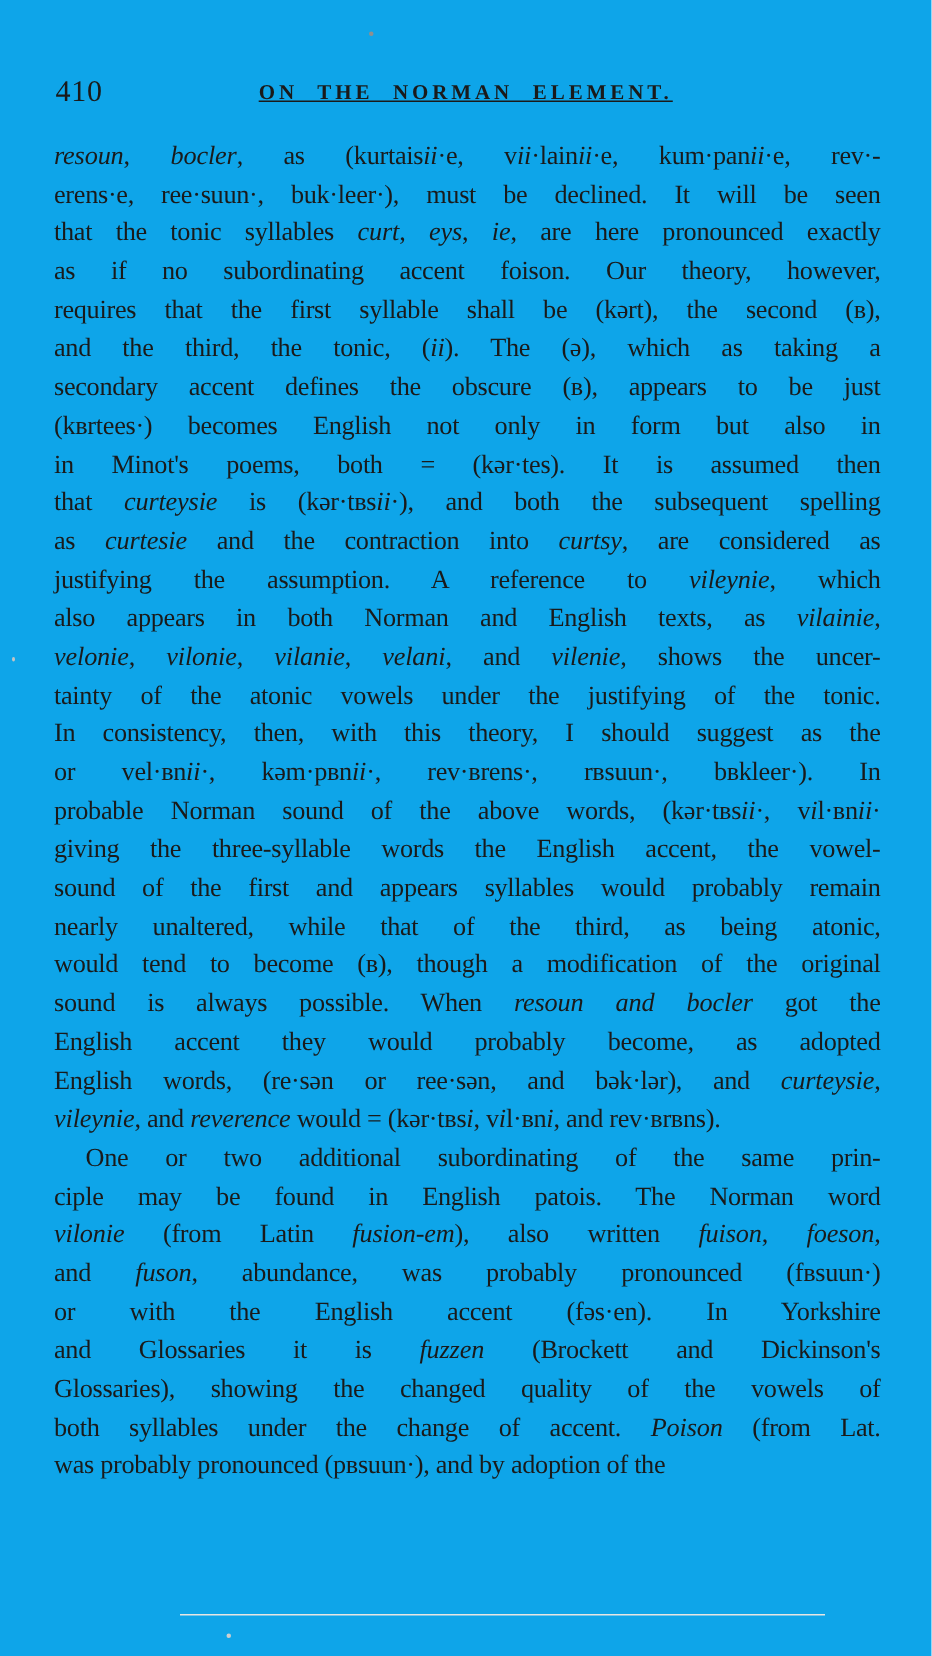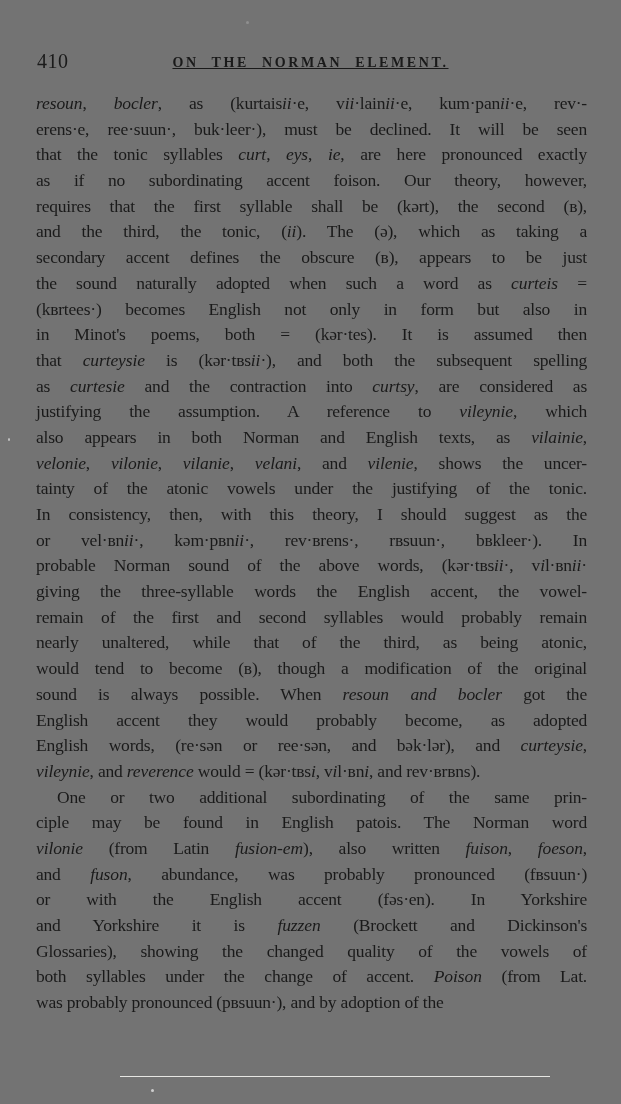--- a/index.html
+++ b/index.html
@@ -4,21 +4,21 @@
 <style>
   html, body {
     margin: 0;
     padding: 0;
     background: #ffffff;
   }
   .sheet {
     position: relative;
     width: 621px;
     height: 1104px;
-    background: #737373;
+    background: #0ea5e9;
     color: #1a1a1a;
     font-family: "Liberation Serif", "DejaVu Serif", serif;
     overflow: hidden;
   }
   .page-number {
     position: absolute;
     left: 37px;
     top: 50px;
     font-size: 20px;
     letter-spacing: 0.5px;
@@ -88,43 +88,42 @@
   <div class="running-title">ON THE NORMAN ELEMENT.</div>
 
   <div class="text-block">
       <div class="line"><i>resoun</i><span>, </span><i>bocler</i><span>, as (kurtais</span><i>ii</i><span>·e, v</span><i>ii</i><span>·lain</span><i>ii</i><span>·e, kum·pan</span><i>ii</i><span>·e, rev·-</span></div>
       <div class="line"><span>erens·e, ree·suun·, buk·leer·), must be declined. It will be seen</span></div>
       <div class="line"><span>that the tonic syllables </span><i>curt</i><span>, </span><i>eys</i><span>, </span><i>ie</i><span>, are here pronounced exactly</span></div>
       <div class="line"><span>as if no subordinating accent foison. Our theory, however,</span></div>
       <div class="line"><span>requires that the first syllable shall be (kərt), the second (ʙ),</span></div>
       <div class="line"><span>and the third, the tonic, (</span><i>ii</i><span>). The (ə), which as taking a</span></div>
       <div class="line"><span>secondary accent defines the obscure (ʙ), appears to be just</span></div>
-      <div class="line"><span>the sound naturally adopted when such a word as </span><i>curteis</i><span> =</span></div>
       <div class="line"><span>(kʙrtees·) becomes English not only in form but also in</span></div>
       <div class="line"><span>in Minot's poems, both = (kər·tes). It is assumed then</span></div>
       <div class="line"><span>that </span><i>curteysie</i><span> is (kər·tʙs</span><i>ii</i><span>·), and both the subsequent spelling</span></div>
       <div class="line"><span>as </span><i>curtesie</i><span> and the contraction into </span><i>curtsy</i><span>, are considered as</span></div>
       <div class="line"><span>justifying the assumption. A reference to </span><i>vileynie</i><span>, which</span></div>
       <div class="line"><span>also appears in both Norman and English texts, as </span><i>vilainie</i><span>,</span></div>
       <div class="line"><i>velonie</i><span>, </span><i>vilonie</i><span>, </span><i>vilanie</i><span>, </span><i>velani</i><span>, and </span><i>vilenie</i><span>, shows the uncer-</span></div>
       <div class="line"><span>tainty of the atonic vowels under the justifying of the tonic.</span></div>
       <div class="line"><span>In consistency, then, with this theory, I should suggest as the</span></div>
       <div class="line"><span>or vel·ʙn</span><i>ii</i><span>·, kəm·pʙn</span><i>ii</i><span>·, rev·ʙrens·, rʙsuun·, bʙkleer·). In</span></div>
       <div class="line"><span>probable Norman sound of the above words, (kər·tʙs</span><i>ii</i><span>·, v</span><i>i</i><span>l·ʙn</span><i>ii</i><span>·</span></div>
       <div class="line"><span>giving the three-syllable words the English accent, the vowel-</span></div>
-      <div class="line"><span>remain of the first and second syllables would probably remain</span></div>
+      <div class="line"><span>sound of the first and appears syllables would probably remain</span></div>
       <div class="line"><span>nearly unaltered, while that of the third, as being atonic,</span></div>
       <div class="line"><span>would tend to become (ʙ), though a modification of the original</span></div>
       <div class="line"><span>sound is always possible. When </span><i>resoun and bocler</i><span> got the</span></div>
       <div class="line"><span>English accent they would probably become, as adopted</span></div>
       <div class="line"><span>English words, (re·sən or ree·sən, and bək·lər), and </span><i>curteysie</i><span>,</span></div>
       <div class="line para-end"><i>vileynie</i><span>, and </span><i>reverence</i><span> would = (kər·tʙs</span><i>i</i><span>, v</span><i>i</i><span>l·ʙn</span><i>i</i><span>, and rev·ʙrʙns).</span></div>
       <div class="line indent"><span>One or two additional subordinating of the same prin-</span></div>
       <div class="line"><span>ciple may be found in English patois. The Norman word</span></div>
       <div class="line"><i>vilonie</i><span> (from Latin </span><i>fusion-em</i><span>), also written </span><i>fuison</i><span>, </span><i>foeson</i><span>,</span></div>
       <div class="line"><span>and </span><i>fuson</i><span>, abundance, was probably pronounced (fʙsuun·)</span></div>
       <div class="line"><span>or with the English accent (fəs·en). In Yorkshire</span></div>
-      <div class="line"><span>and Yorkshire it is </span><i>fuzzen</i><span> (Brockett and Dickinson's</span></div>
+      <div class="line"><span>and Glossaries it is </span><i>fuzzen</i><span> (Brockett and Dickinson's</span></div>
       <div class="line"><span>Glossaries), showing the changed quality of the vowels of</span></div>
       <div class="line"><span>both syllables under the change of accent. </span><i>Poison</i><span> (from Lat.</span></div>
       <div class="line para-end"><span>was probably pronounced (pʙsuun·), and by adoption of the</span></div>
     </div>
 </div>
 
 </body></html>

